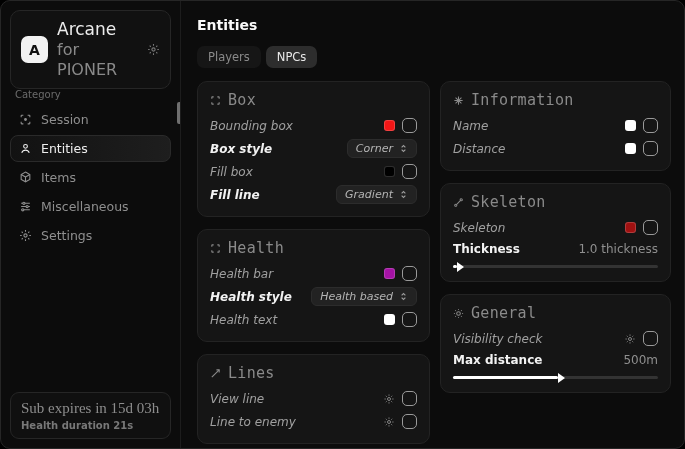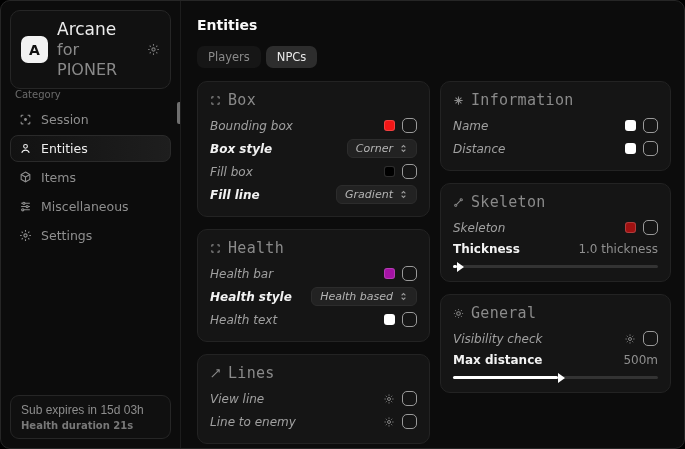--- a/index.html
+++ b/index.html
@@ -26,22 +26,22 @@
     border-radius:8px; color:#8f8f8f; font-size:12.5px; border:1px solid transparent;
     cursor:pointer; }
   .nav-item .nicon { display:flex; color:#8f8f8f; }
   .nav-item.active { color:#ededed; border-color:#2a2a2a;
     background:linear-gradient(90deg,#121212,#1e1e1e); }
   .nav-item.active .nicon { color:#ededed; }
   .active-edge { position:absolute; right:0; top:101px; width:3px; height:22px;
     background:#6f6f6f; border-radius:2px 0 0 2px; }
   .sidebar-footer { margin-top:auto; margin:auto 9px 9px 9px; border:1px solid #262626;
     border-radius:9px; background:#101010; padding:7px 10px; }
-  .sub-line1 { font-family:Liberation Sans, sans-serif;
-    color:#8d8d8d; font-size:12px; }
+  .sub-line1 { font-family:Liberation Serif, serif;
+    color:#8d8d8d; font-size:15px; }
   .sub-line2 { color:#787878; font-size:10px; margin-top:3px; font-weight:bold; }
 
   
   .main { flex:1; padding:16px 13px 0 16px; overflow:hidden; }
   .page-title { color:#fafafa; font-size:14px; font-weight:bold; }
   .tabs { display:flex; gap:5px; margin-top:13px; }
   .tab { font-size:11.5px; padding:4px 11px; border-radius:7px; color:#8a8a8a;
     background:#161616; cursor:pointer; }
   .tab.active { background:#2d2d2d; color:#e8e8e8; }
   .columns { display:flex; gap:10px; margin-top:13px; align-items:flex-start; }

